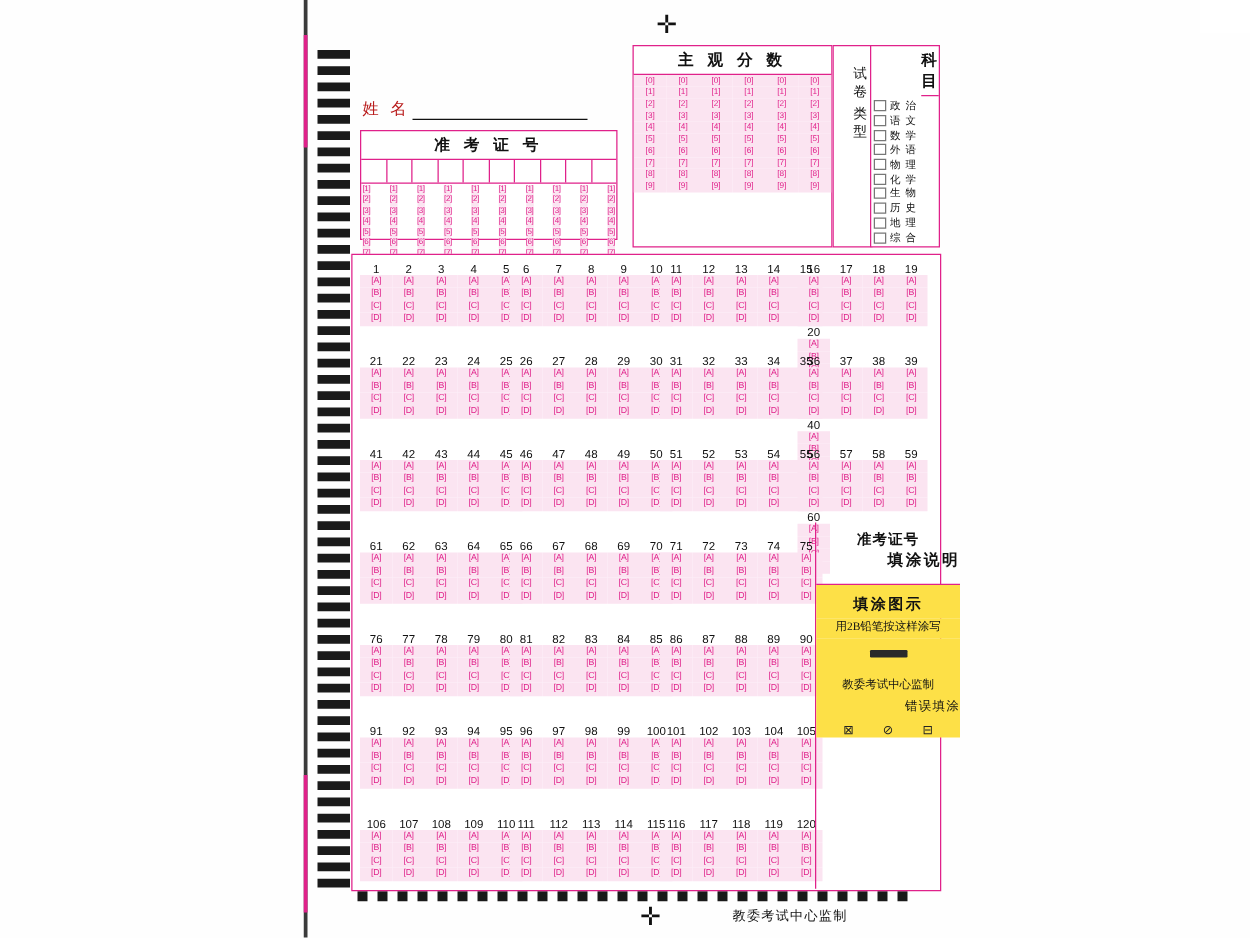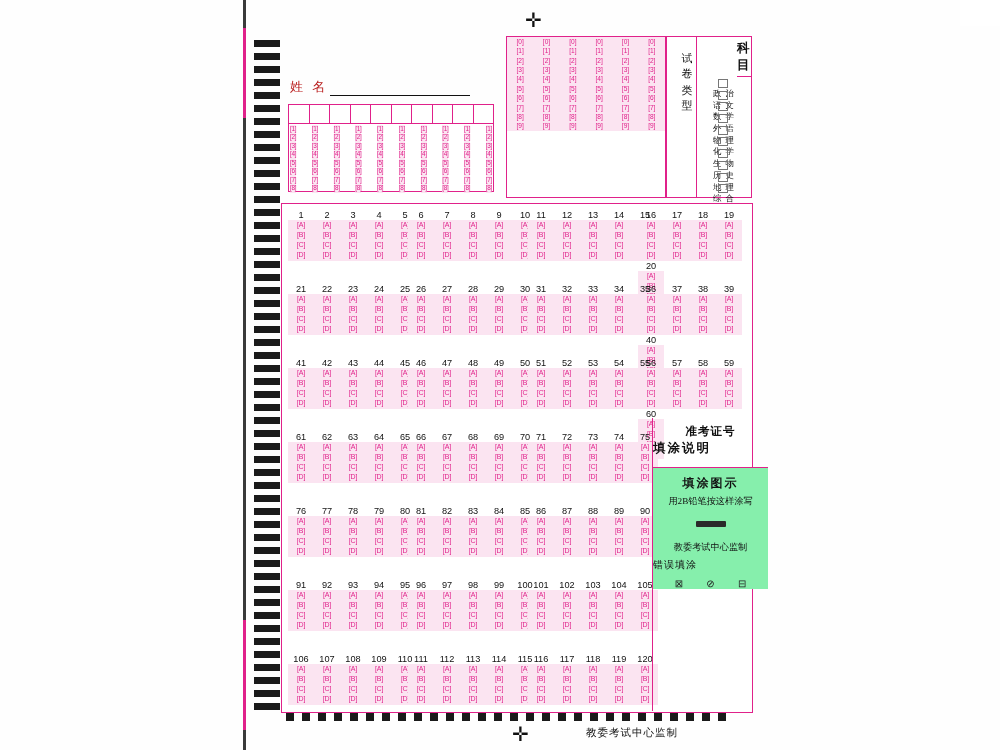--- a/index.html
+++ b/index.html
@@ -80,51 +80,51 @@
   #etype{left:666px;top:36px;width:30px;height:160px;}
   .vtext{
     writing-mode:vertical-rl;text-orientation:upright;
     font-size:11px;line-height:1.9;color:#111;text-align:center;
     width:100%;padding-top:6px;letter-spacing:2px;
   }
   
   #subject{left:696px;top:36px;width:54px;height:160px;}
   #subject .pbox-title{border-bottom:1px solid #e0218a;letter-spacing:6px;margin-left:40px;}
   .subj-list{padding:2px 2px 0 2px;}
-  .subj-row{display:flex;align-items:center;height:11.7px;flex-direction:column;}
+  .subj-row{display:flex;align-items:center;height:11.7px;}
   .sq{width:8px;height:7px;border:1px solid #777;margin-right:3px;flex:none;}
   .subj-txt{font-size:8.4px;color:#111;letter-spacing:1px;white-space:nowrap;}
 
   
   #answers{left:281px;top:203px;width:470px;height:508px;}
   .ablock{position:absolute;}
   .agroup{position:absolute;}
   .qnum{font-size:9.2px;color:#111;font-family:"Liberation Sans",sans-serif;text-align:center;}
   .opt{font-size:7px;color:#e0218a;font-family:"Liberation Sans",sans-serif;
        background:#fbe4f1;line-height:1.45;text-align:center;letter-spacing:-0.2px;}
   .qcol{display:inline-block;vertical-align:top;width:26px;}
 
   
   #instr{left:636px;top:418px;width:115px;height:293px;border-left:1px solid #e0218a;margin-left:16px;}
   .ins-h{
     text-align:center;font-size:11.5px;color:#111;font-weight:bold;letter-spacing:1px;
     padding-top:6px;
   }
-  .ins-h2{text-align:left;font-size:12.5px;color:#111;font-weight:bold;padding:1px 0 4px;letter-spacing:2px;}
+  .ins-h2{text-align:right;font-size:12.5px;color:#111;font-weight:bold;padding:1px 0 4px;letter-spacing:2px;}
   .ins-body{font-size:8.6px;color:#111;line-height:1.55;padding:0 6px;text-align:justify;}
   .ins-div{border-top:1px solid #e0218a;margin-top:6px;}
   .ins-h3{text-align:center;font-size:12px;color:#111;font-weight:bold;padding:7px 0 3px;letter-spacing:2px;}
   .ins-sub{text-align:center;font-size:9.2px;color:#111;padding-bottom:3px;}
   .mark-sample{text-align:center;padding:2px 0 5px;}
   .mark-bar{display:inline-block;width:30px;height:6px;background:#2a2a2a;border-radius:1px;}
   .ins-note{text-align:center;font-size:9.2px;color:#111;padding:5px 0 2px;}
-  .ins-note2{text-align:left;font-size:10px;color:#111;padding:2px 0 4px;letter-spacing:1px;}
+  .ins-note2{text-align:right;font-size:10px;color:#111;padding:2px 0 4px;letter-spacing:1px;}
   .wrong-row{display:flex;justify-content:space-around;align-items:center;padding:2px 10px 0;}
   .wm{font-size:10px;color:#222;}
-  .pinkfill{background:#86efac;}
+  .pinkfill{background:#fde047;}
 
   .footer{
     position:absolute;left:586px;top:726px;font-size:10.5px;color:#111;letter-spacing:1px;
   }
   .corner-fold{
     position:absolute;right:0;top:0;width:40px;height:26px;
     background:#fff;
   }
 </style>
 </head>
@@ -223,20 +223,21 @@
       <div class="tmb"></div>
       <div class="tmb"></div>
       <div class="tmb"></div>
       <div class="tmb"></div>
     </div>
 
   <div class="name-label">姓 名</div>
   <div class="name-line"></div>
 
   <div class="pbox" id="ticket">
+    <div class="pbox-title tick-head">准 考 证 号</div>
     <div class="tick-cols" id="ticket-cols">
         <div></div>
         <div></div>
         <div></div>
         <div></div>
         <div></div>
         <div></div>
         <div></div>
         <div></div>
         <div></div>
@@ -336,20 +337,21 @@
           <span class="bub">[8]</span>
           <span class="bub">[8]</span>
           <span class="bub">[8]</span>
           <span class="bub">[8]</span>
           <span class="bub">[8]</span>
         </div>
       </div>
   </div>
 
   <div class="pbox" id="subj">
+    <div class="pbox-title">主 观 分 数</div>
     <div class="sj-cols" id="subj-cols">
         <div class="sj-col">
           <div class="sj-b">[0]</div>
           <div class="sj-b">[1]</div>
           <div class="sj-b">[2]</div>
           <div class="sj-b">[3]</div>
           <div class="sj-b">[4]</div>
           <div class="sj-b">[5]</div>
           <div class="sj-b">[6]</div>
           <div class="sj-b">[7]</div>

